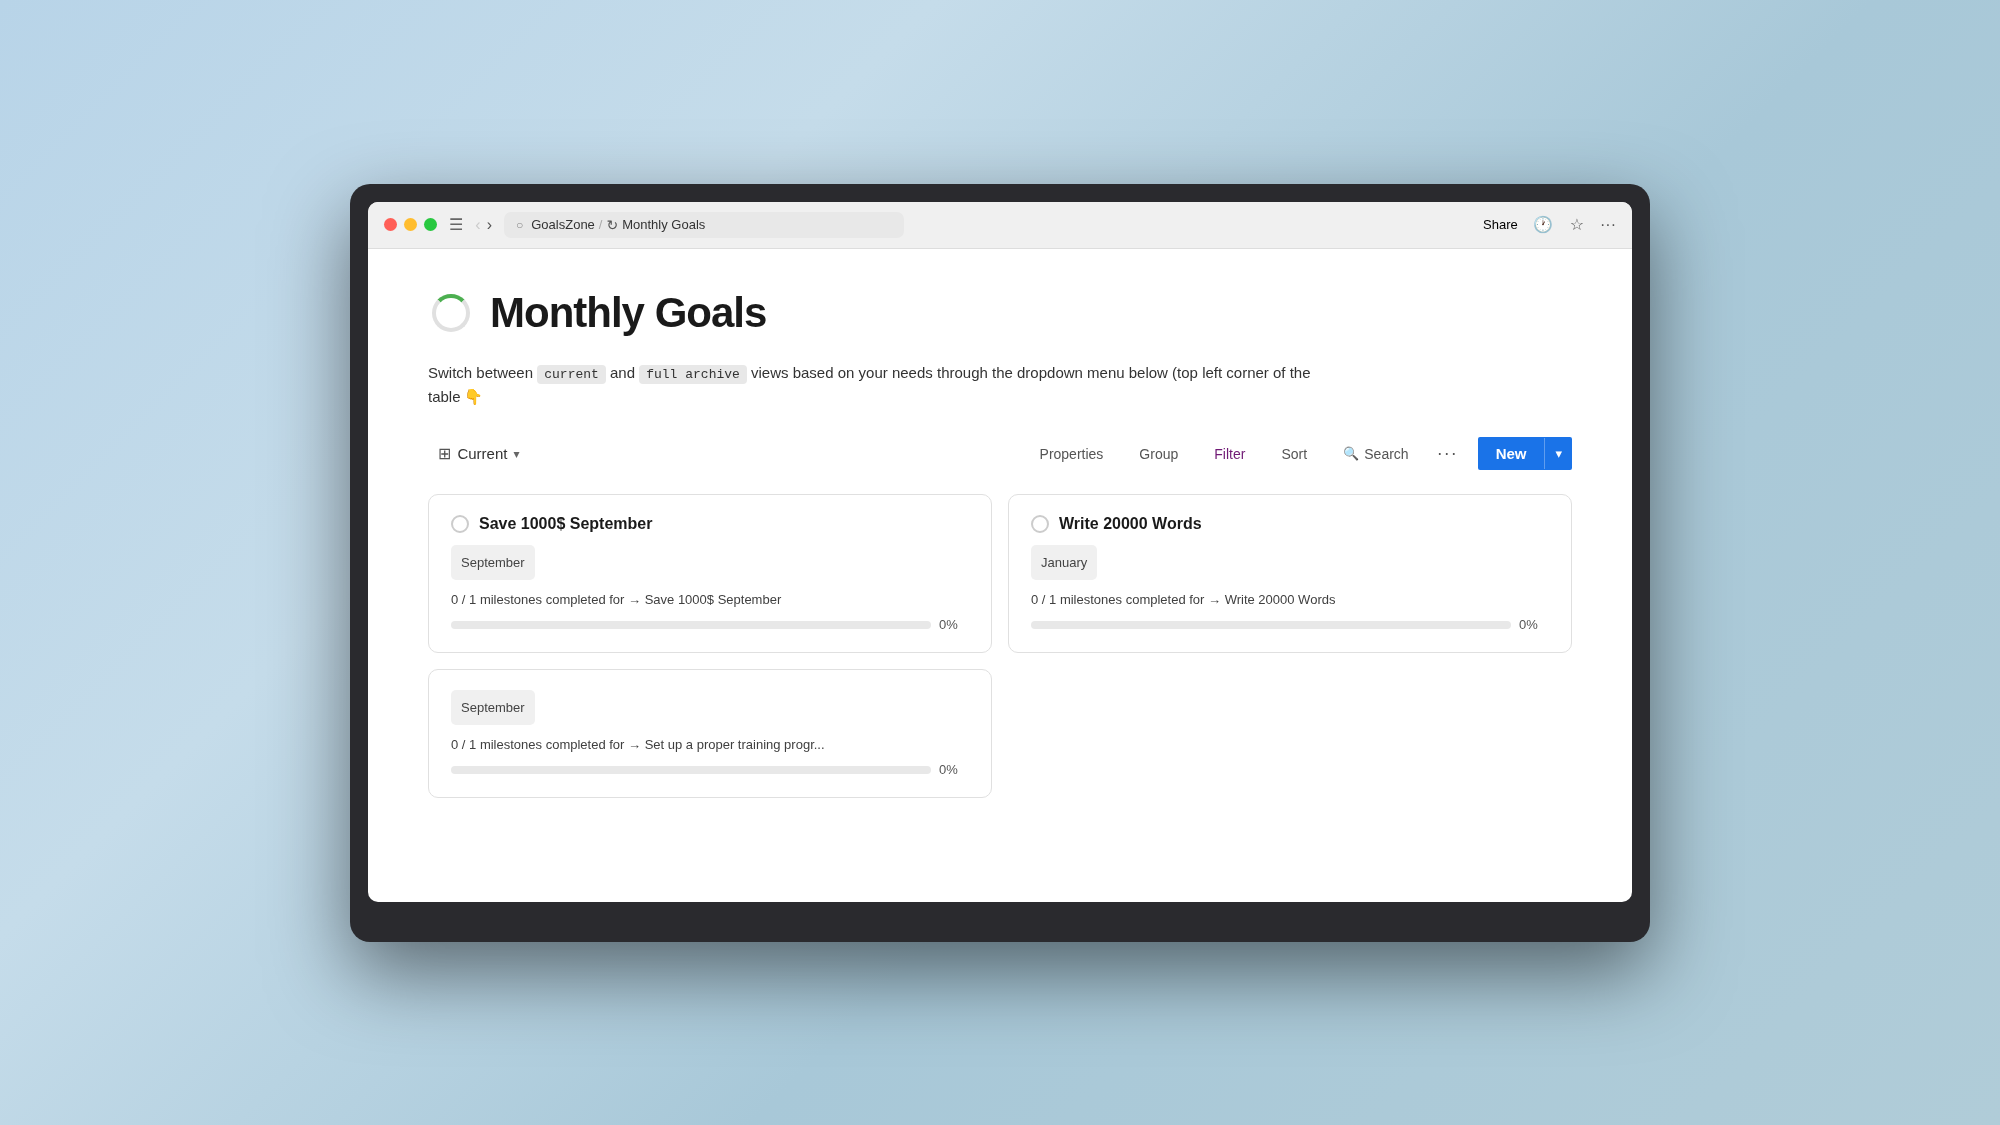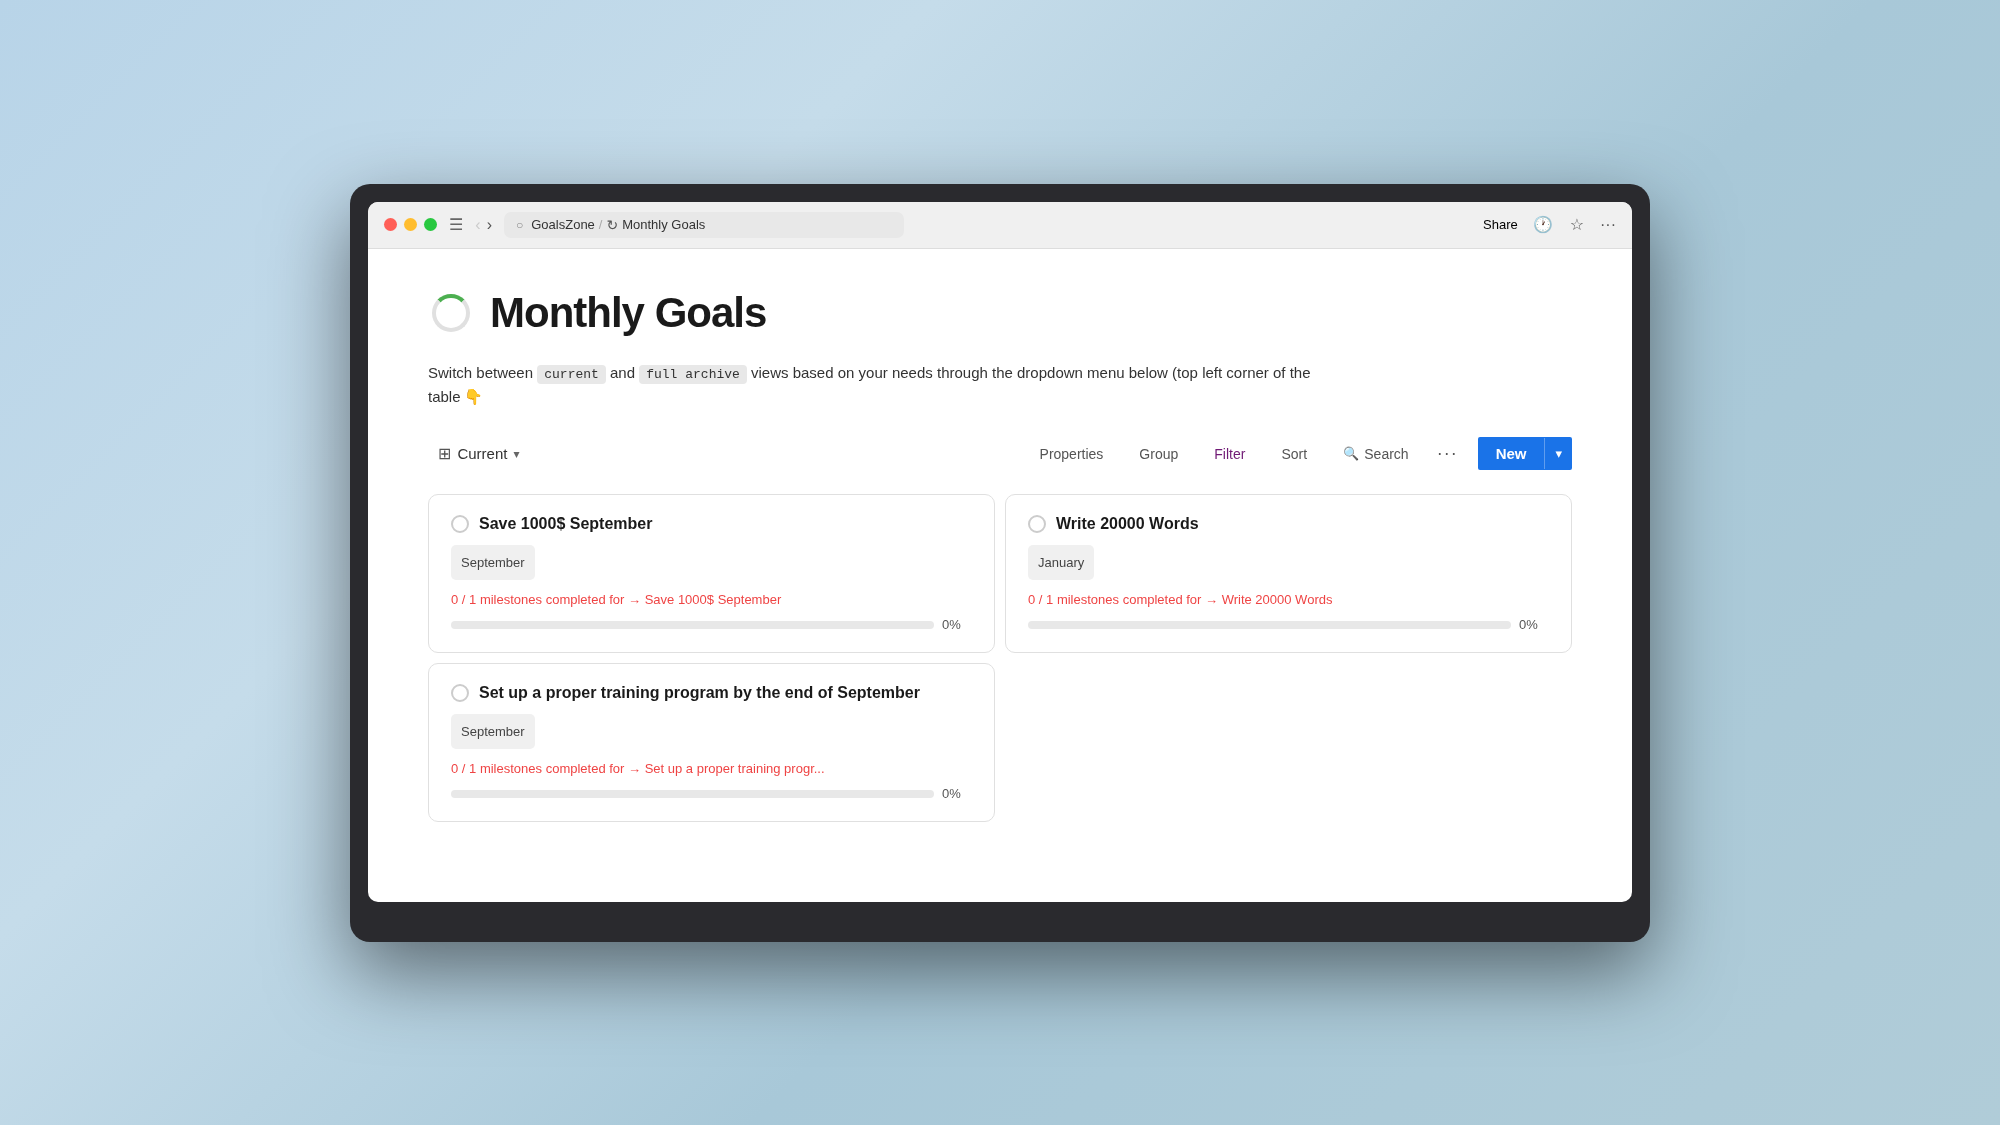--- a/index.html
+++ b/index.html
@@ -270,21 +270,21 @@
       color: white;
       font-size: 13px;
       cursor: pointer;
       border-left: 1px solid rgba(255,255,255,0.3);
     }
 
     
     .cards-grid {
       display: grid;
       grid-template-columns: 1fr 1fr;
-      gap: 10px;
+      gap: 16px;
       border-radius: 21px;
     }
 
     .goal-card {
       background: #fff;
       border: 1px solid #e0e0e0;
       border-radius: 10px;
       padding: 20px 22px;
     }
 
@@ -314,21 +314,21 @@
       background: #f0f0f0;
       border-radius: 5px;
       padding: 10px 10px;
       font-size: 13px;
       color: #444;
       margin-bottom: 12px;
     }
 
     .milestone-text {
       font-size: 13px;
-      color: #ef4444;
+      color: #404040;
       margin-bottom: 10px;
     }
 
     .milestone-arrow {
       font-weight: 600;
     }
 
     .progress-row {
       display: flex;
       align-items: center;
@@ -458,24 +458,20 @@
           <div class="progress-row">
             <div class="progress-bar-bg">
               <div class="progress-bar-fill" style="width: 0%"></div>
             </div>
             <span class="progress-text">0%</span>
           </div>
         </div>
 
 
         <div class="goal-card">
-          <div class="card-title-row">
-            <div class="circle-checkbox"></div>
-            <span class="card-title">Set up a proper training program by the end of September</span>
-          </div>
           <div class="card-tag">September</div>
           <div class="milestone-text">0 / 1 milestones completed for <span class="milestone-arrow">→</span> Set up a proper training progr...</div>
           <div class="progress-row">
             <div class="progress-bar-bg">
               <div class="progress-bar-fill" style="width: 0%"></div>
             </div>
             <span class="progress-text">0%</span>
           </div>
         </div>
 

